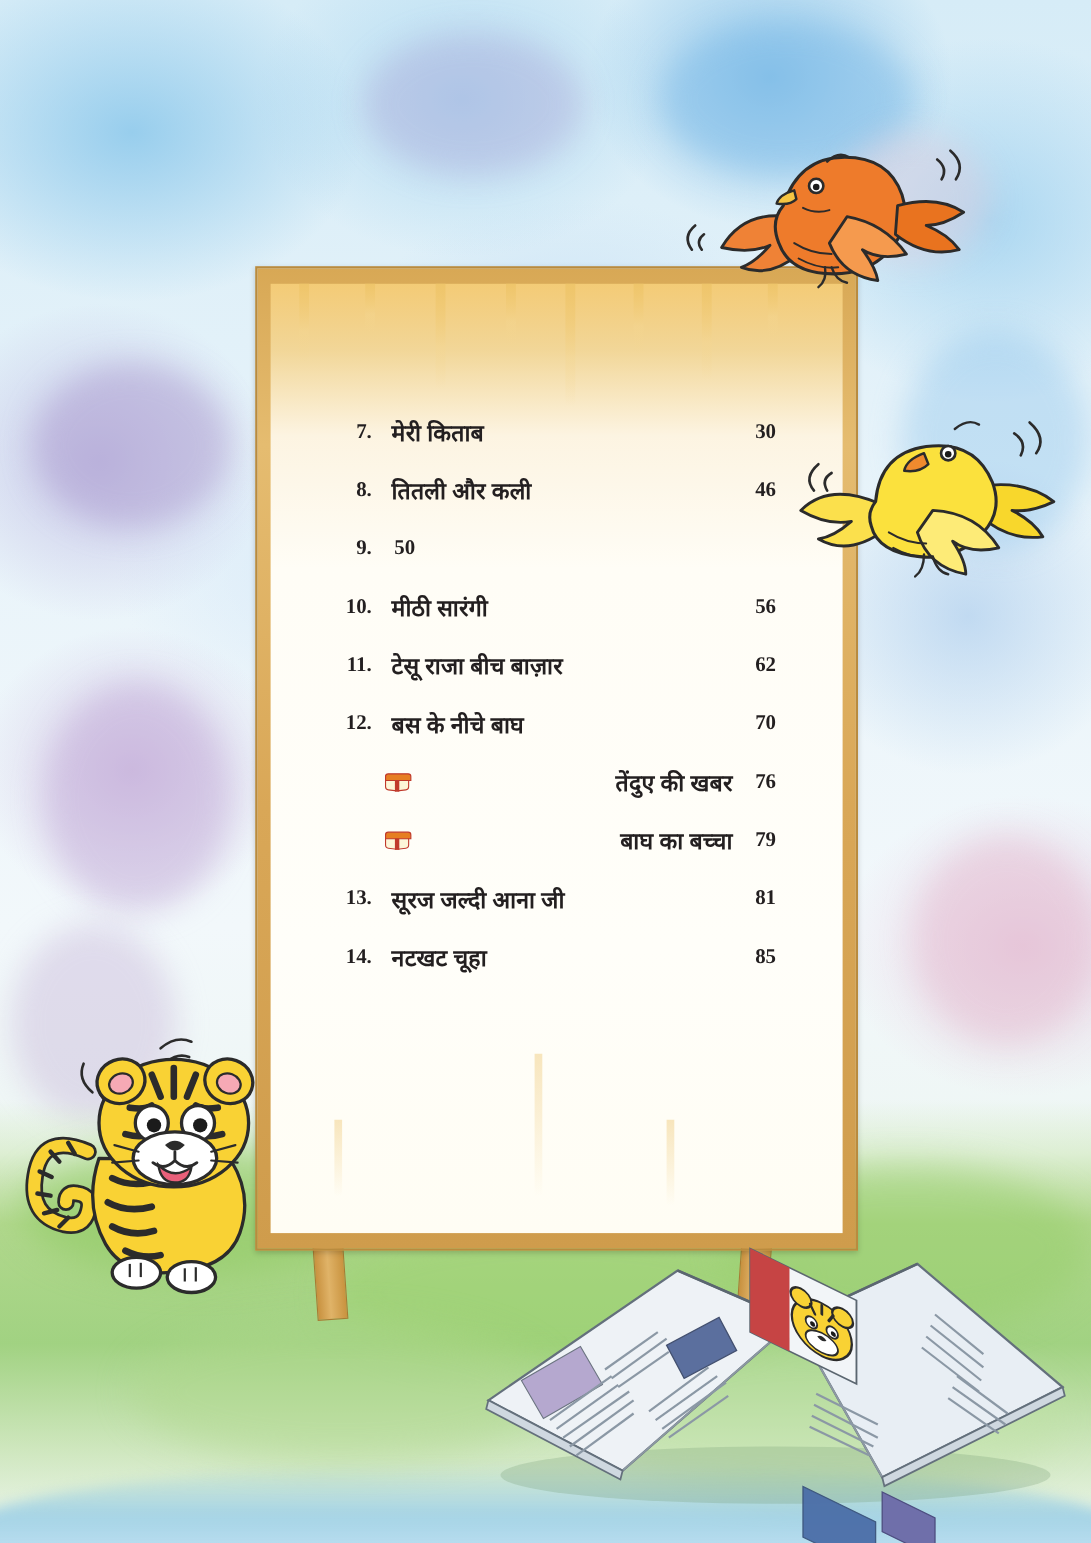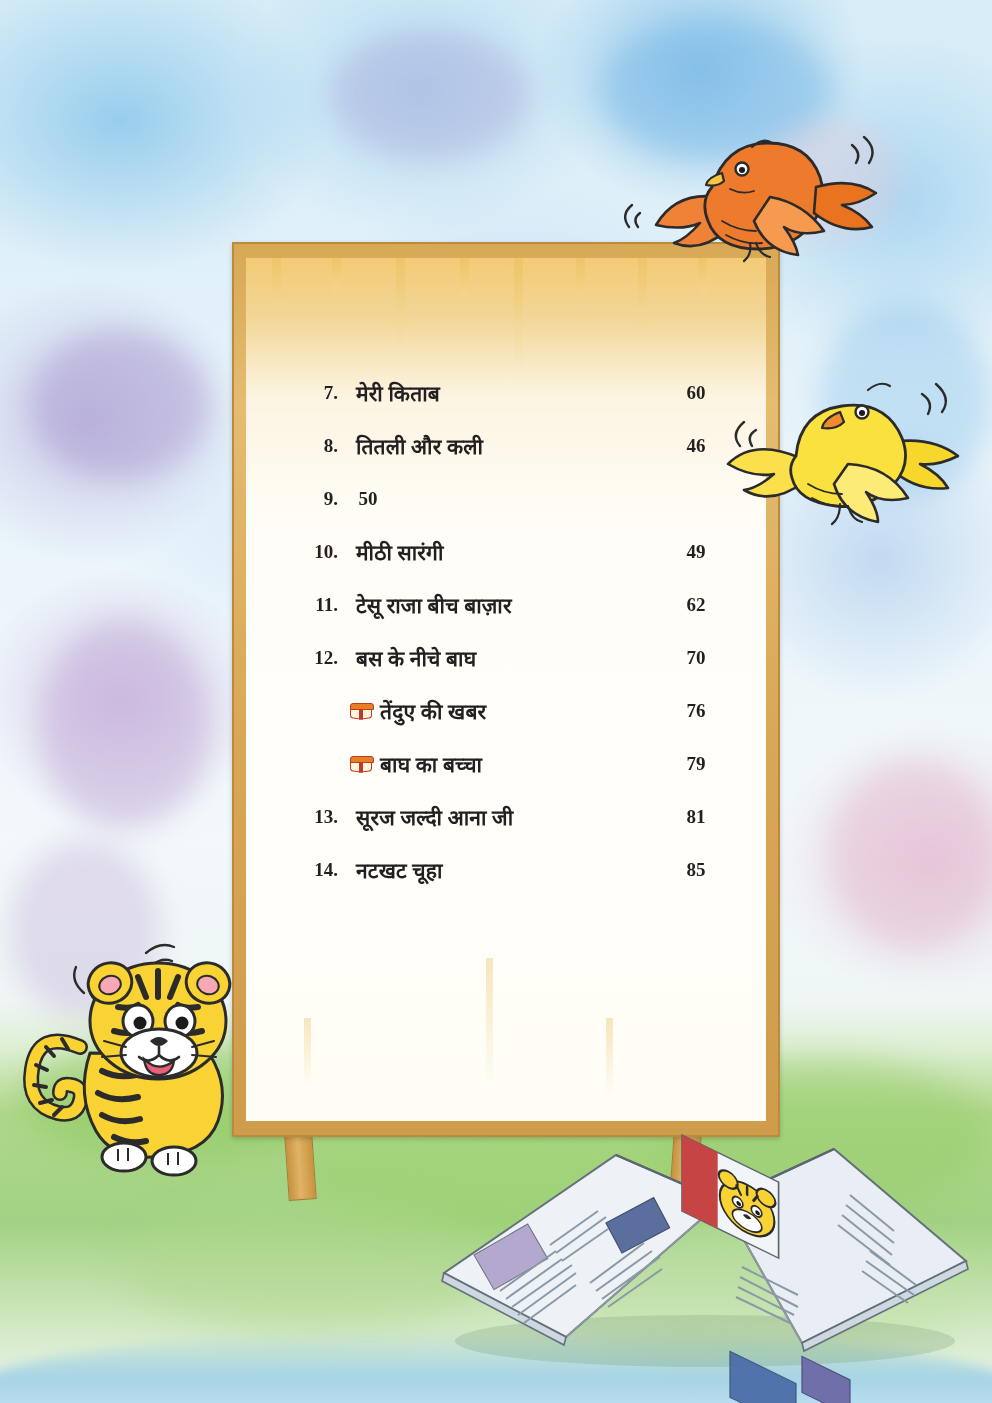--- a/index.html
+++ b/index.html
@@ -153,20 +153,21 @@
     font-size: 19px;
     font-family: "Liberation Serif", serif;
     font-weight: 700;
   }
   .toc-row.sub .toc-num { width: 52px; }
   .toc-row.sub .toc-title {
     padding-left: 12px;
     display: flex;
     align-items: center;
     gap: 8px;
+    justify-content: space-between;
   }
   .book-icon {
     display: inline-block;
     width: 22px;
     height: 16px;
     position: relative;
     flex: 0 0 auto;
   }
   .book-icon .pg {
     position: absolute;
@@ -259,38 +260,38 @@
       <div class="drip" style="left:452px; height:50px;"></div>
       <div class="drip-low" style="left:58px; top:760px; height:70px;"></div>
       <div class="drip-low" style="left:240px; top:700px; height:130px;"></div>
       <div class="drip-low" style="left:360px; top:760px; height:78px;"></div>
 
       <div class="toc">
 
         <div class="toc-row">
           <div class="toc-num">7.</div>
           <div class="toc-title">मेरी किताब</div>
-          <div class="toc-page">60</div>
+          <div class="toc-page">30</div>
         </div>
 
         <div class="toc-row">
           <div class="toc-num">8.</div>
           <div class="toc-title">तितली और कली</div>
           <div class="toc-page">46</div>
         </div>
 
         <div class="toc-row">
           <div class="toc-num">9.</div>
           <div class="toc-page">50</div>
         </div>
 
         <div class="toc-row">
           <div class="toc-num">10.</div>
           <div class="toc-title">मीठी सारंगी</div>
-          <div class="toc-page">49</div>
+          <div class="toc-page">56</div>
         </div>
 
         <div class="toc-row">
           <div class="toc-num">11.</div>
           <div class="toc-title">टेसू राजा बीच बाज़ार</div>
           <div class="toc-page">62</div>
         </div>
 
         <div class="toc-row">
           <div class="toc-num">12.</div>

